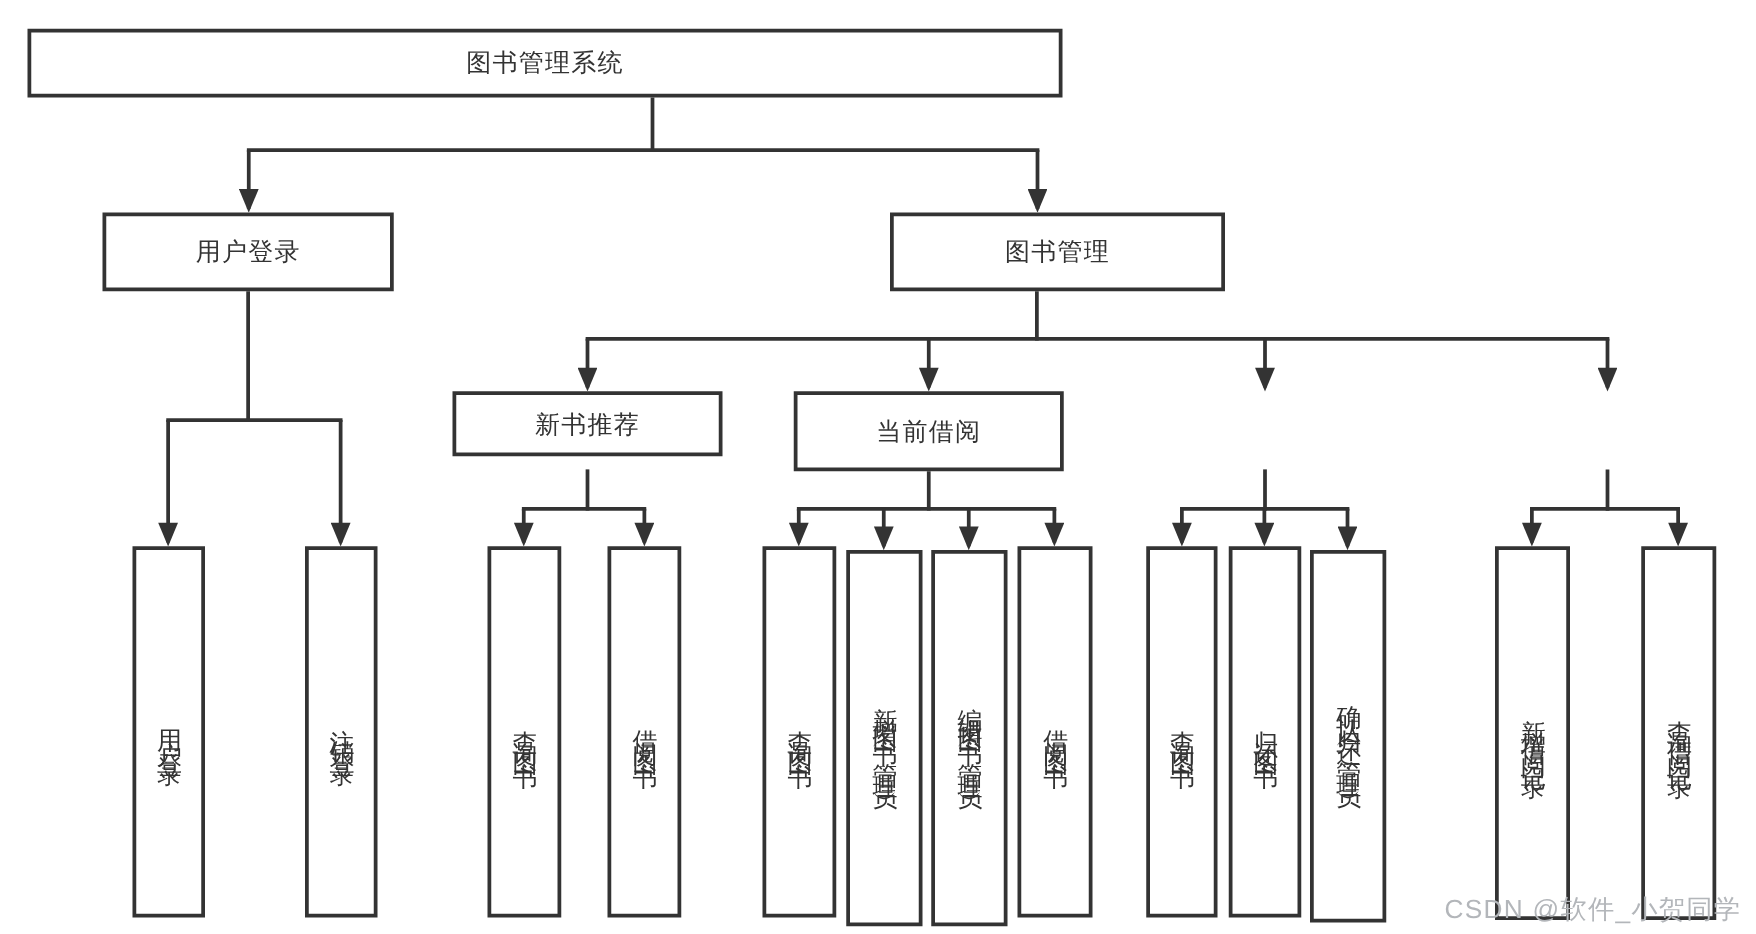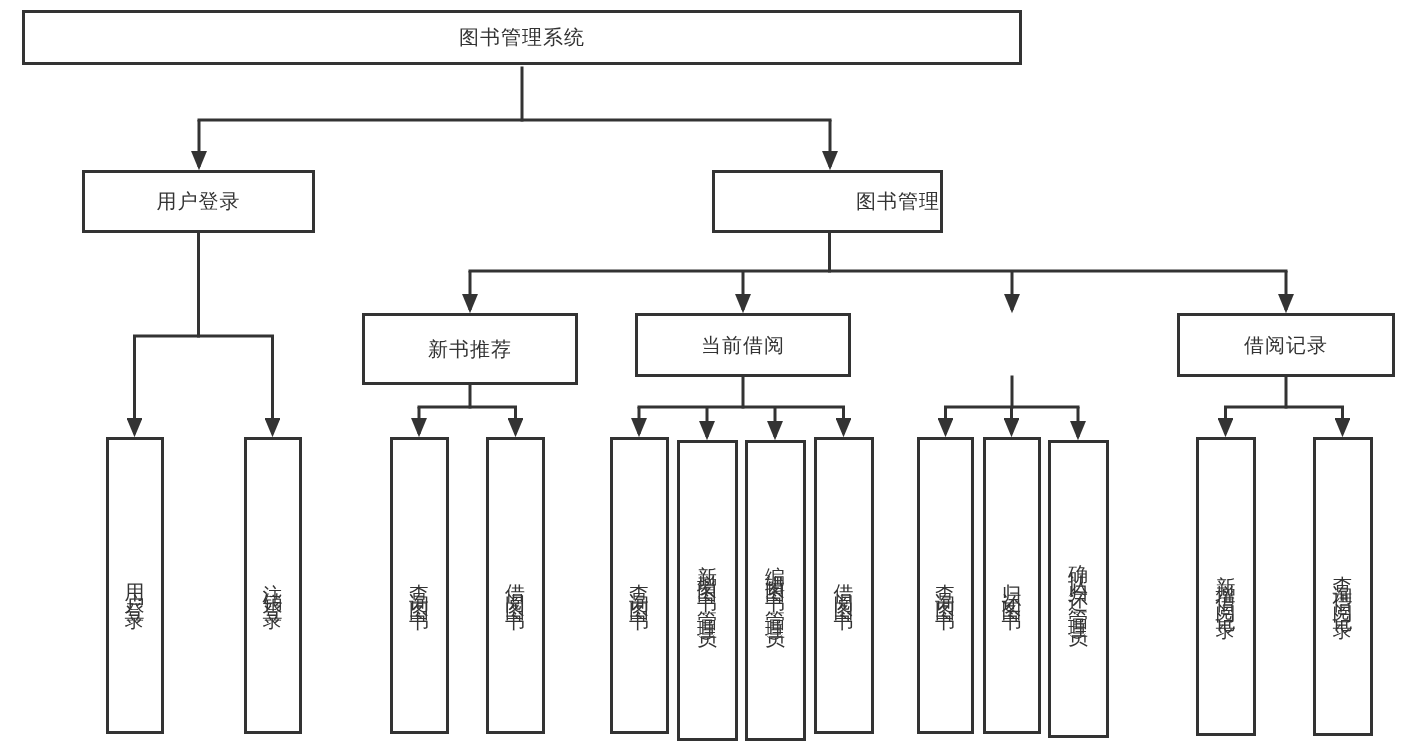--- a/index.html
+++ b/index.html
@@ -39,24 +39,24 @@
   }
   .hnode { letter-spacing: 1px; }
   .vnode span {
     writing-mode: vertical-rl;
     text-orientation: mixed;
     letter-spacing: 9px;
     line-height: 1;
     white-space: nowrap;
   }
   
-  .n-root  { left: 22px;   top: 10px;  width: 1000px; height: 55px; font-family: Liberation Mono, monospace; }
+  .n-root  { left: 22px;   top: 23px;  width: 828px; height: 55px; font-family: Liberation Mono, monospace; }
   .n-user  { left: 82px;   top: 170px; width: 233px;  height: 63px; }
-  .n-book  { left: 712px;  top: 170px; width: 231px;  height: 63px; justify-content: flex-end; }
-  .n-g0    { left: 362px;  top: 313px; width: 216px;  height: 72px; }
+  .n-book  { left: 712px;  top: 170px; width: 268px;  height: 63px; }
+  .n-g0    { left: 362px;  top: 313px; width: 216px;  height: 52px; }
   .n-g1    { left: 635px;  top: 313px; width: 216px;  height: 64px; }
   .n-g2    { left: 903px;  top: 313px; width: 218px;  height: 64px; }
   .n-g3    { left: 1177px; top: 313px; width: 218px;  height: 64px; }
   
   .l-u0 { left: 106px;  top: 437px; width: 58px; height: 297px; }
   .l-u1 { left: 244px;  top: 437px; width: 58px; height: 297px; }
   .l-a0 { left: 390px;  top: 437px; width: 59px; height: 297px; }
   .l-a1 { left: 486px;  top: 437px; width: 59px; height: 297px; }
   .l-b0 { left: 610px;  top: 437px; width: 59px; height: 297px; }
   .l-b1 { left: 677px;  top: 440px; width: 61px; height: 301px; }
@@ -141,23 +141,20 @@
   <div class="node hnode n-book">
     <span>图书管理</span>
   </div>
 
   <div class="node hnode n-g0">
     <span>新书推荐</span>
   </div>
   <div class="node hnode n-g1">
     <span>当前借阅</span>
   </div>
-  <div class="node hnode n-g3">
-    <span>借阅记录</span>
-  </div>
 
   <div class="node vnode l-u0">
     <span>用户登录</span>
   </div>
   <div class="node vnode l-u1">
     <span>注销登录</span>
   </div>
 
   <div class="node vnode l-a0">
     <span>查询图书</span>
@@ -189,13 +186,14 @@
     <span>确认归还（管理员）</span>
   </div>
 
   <div class="node vnode l-d0">
     <span>新增借阅记录</span>
   </div>
   <div class="node vnode l-d1">
     <span>查询借阅记录</span>
   </div>
 
+  <div id="watermark">CSDN @软件_小贺同学</div>
 </div>
 
 </body></html>

